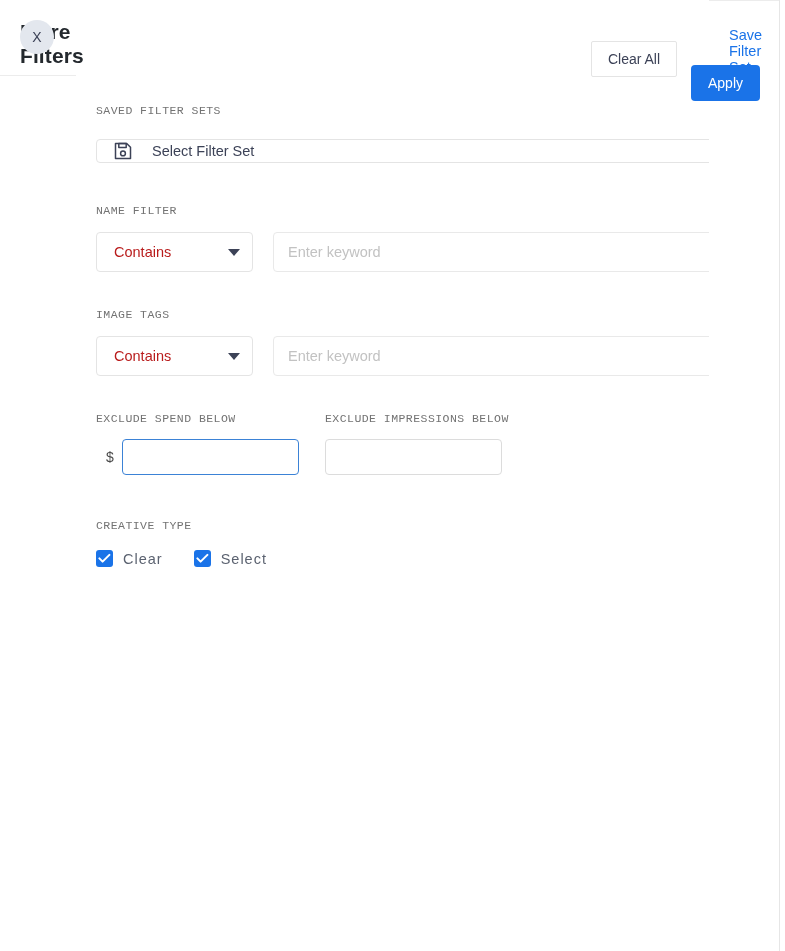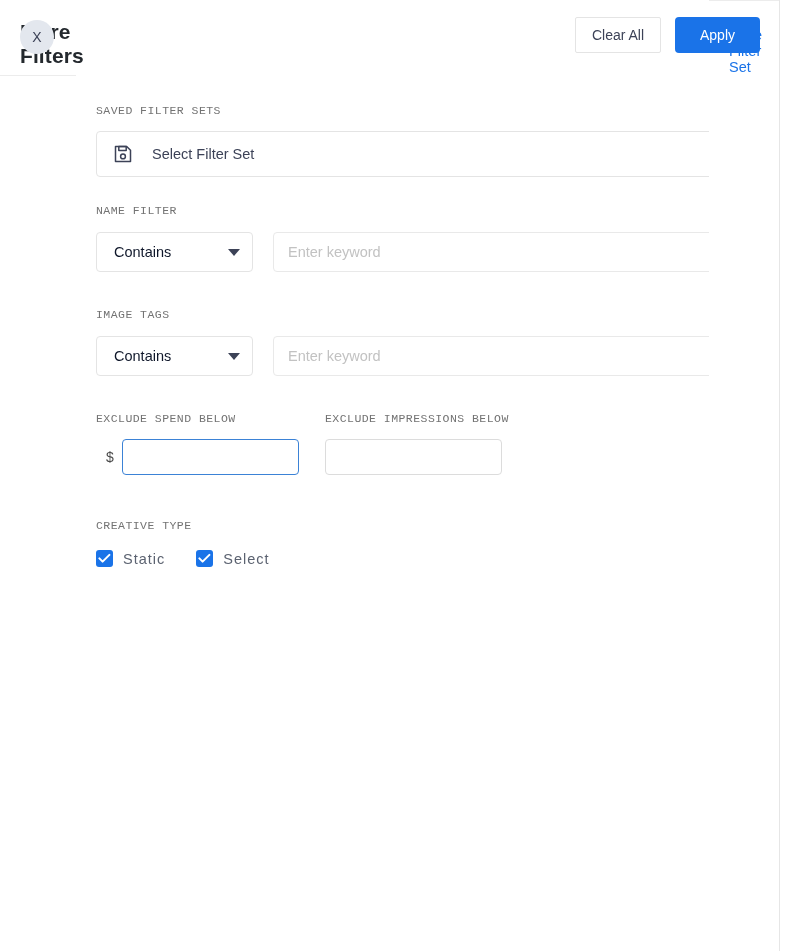--- a/index.html
+++ b/index.html
@@ -81,21 +81,21 @@
   
   .section-saved { position: absolute; left: 20px; top: 104px; }
   .section-saved .field-label { display: block; }
   .saved-row {
     display: flex;
     align-items: center;
     margin-top: 14px;
   }
   .select-filter-set {
     width: 639px;
-    height: 46px;
+    height: 24px;
     box-sizing: border-box;
     border: 1px solid #e4e4e4;
     border-radius: 4px;
     background: #fff;
     display: flex;
     align-items: center;
     padding: 0 12px 0 16px;
     cursor: pointer;
   }
   .floppy-icon { width: 20px; height: 20px; flex: 0 0 20px; }
@@ -142,21 +142,21 @@
     border-radius: 4px;
     background: #fff;
     display: flex;
     align-items: center;
     padding: 0 12px 0 17px;
     cursor: pointer;
   }
   .op-select .op-label {
     flex: 1 1 auto;
     font-size: 14.5px;
-    color: #0f172a;
+    color: #b91c1c;
   }
   .keyword-input {
     margin-left: 20px;
     width: 538px;
     height: 40px;
     box-sizing: border-box;
     border: 1px solid #e9e9e9;
     border-radius: 4px;
     background: #fff;
     padding: 0 14px;
@@ -263,30 +263,31 @@
     border: 1px solid #e4e4e4;
     border-radius: 2px;
     background: #fff;
     color: #3c4257;
     font-size: 14px;
     font-family: "Liberation Sans", sans-serif;
     cursor: pointer;
   }
   .apply-btn {
     margin-left: 14px;
-    width: 85px;
+    width: 69px;
     height: 36px;
     box-sizing: border-box;
     border: none;
     border-radius: 4px;
     background: #1a73e8;
     color: #ffffff;
     font-size: 14px;
     font-family: "Liberation Sans", sans-serif;
     cursor: pointer;
+    margin-top: 48px;
   }
 </style>
 </head>
 <body>
 
 <div class="panel">
 
   <div class="panel-header">
     <div class="panel-title">More Filters</div>
     <button class="close-btn">X</button>
@@ -354,21 +355,21 @@
 
     <div class="section-creative">
       <span class="field-label">CREATIVE TYPE</span>
       <div class="checkbox-row">
         <div class="cb-group">
           <span class="cbox">
             <svg width="13" height="11" viewBox="0 0 13 11" fill="none" xmlns="http://www.w3.org/2000/svg">
               <path d="M1.4 5.4l3.2 3.2L11.4 1.9" stroke="#ffffff" stroke-width="2" stroke-linecap="round" stroke-linejoin="round"></path>
             </svg>
           </span>
-          <span class="cb-label">Static</span>
+          <span class="cb-label">Clear</span>
         </div>
         <div class="cb-group">
           <span class="cbox">
             <svg width="13" height="11" viewBox="0 0 13 11" fill="none" xmlns="http://www.w3.org/2000/svg">
               <path d="M1.4 5.4l3.2 3.2L11.4 1.9" stroke="#ffffff" stroke-width="2" stroke-linecap="round" stroke-linejoin="round"></path>
             </svg>
           </span>
           <span class="cb-label">Select</span>
         </div>
       </div>

